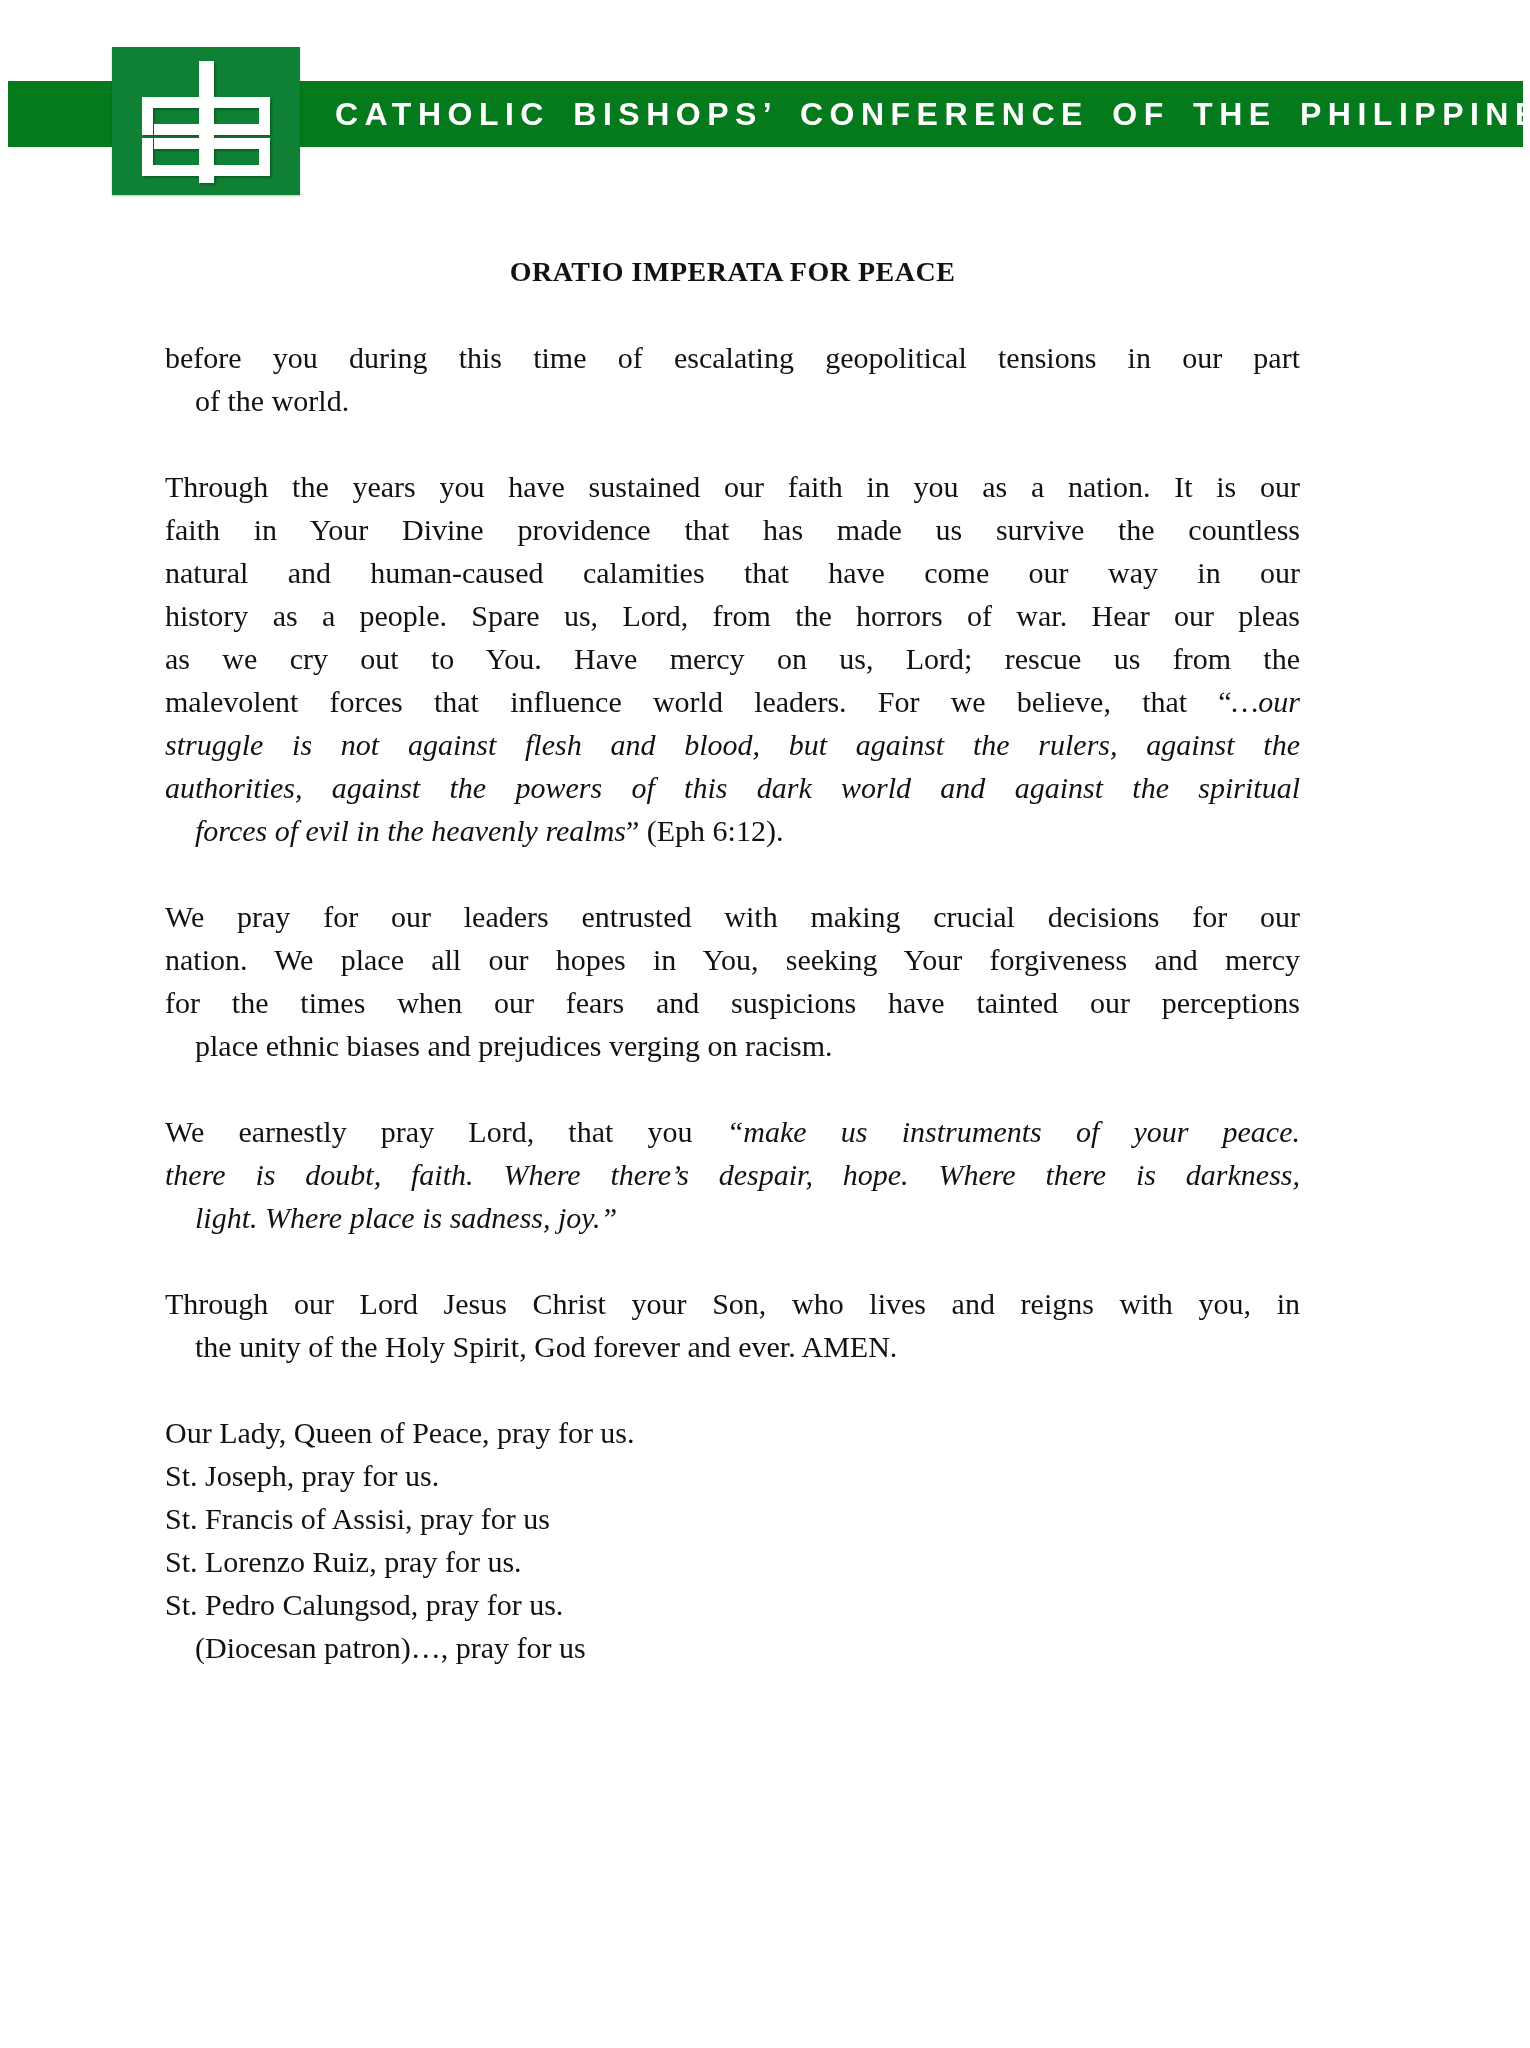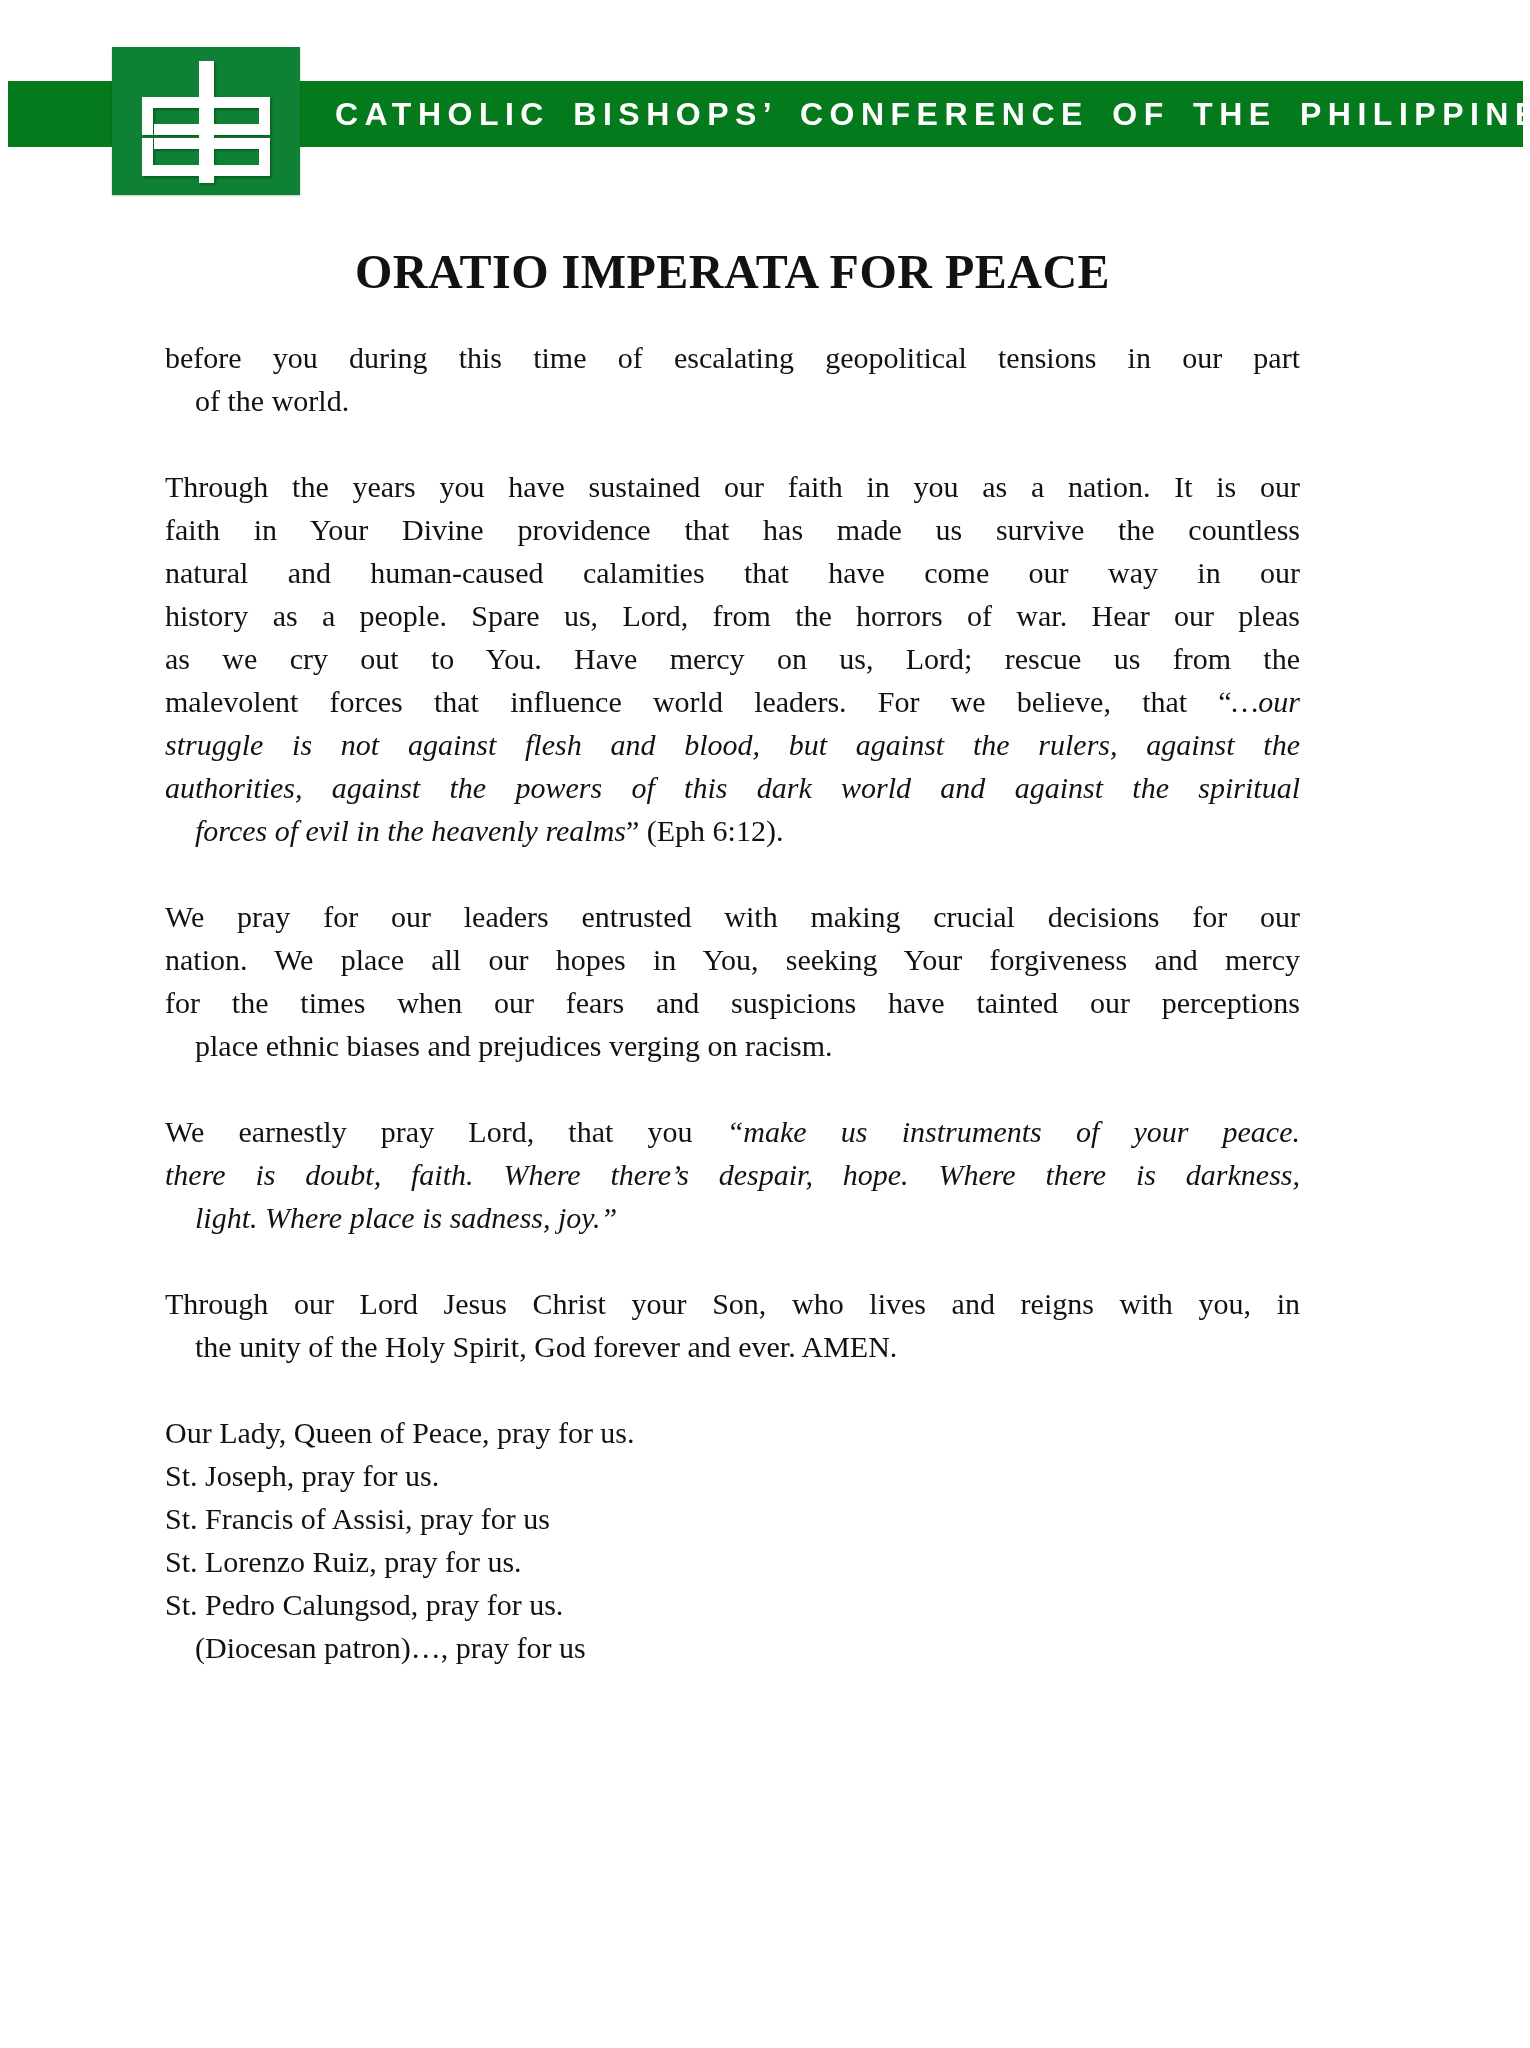--- a/index.html
+++ b/index.html
@@ -49,21 +49,21 @@
   .doc{
     position:absolute;
     left:165px; top:0; width:1135px;
     padding-top:250px;
     font-size:30px;
     line-height:43px;
   }
   .doc-title{
     text-align:center;
     font-weight:bold;
-    font-size:48px;
+    font-size:28px;
     line-height:43px;
     margin-bottom:43px;
     letter-spacing:0.5px;
   }
   .para{margin-bottom:43px;}
   .para .line{
     text-align:justify;
     text-align-last:justify;
     min-height:43px;
   }

